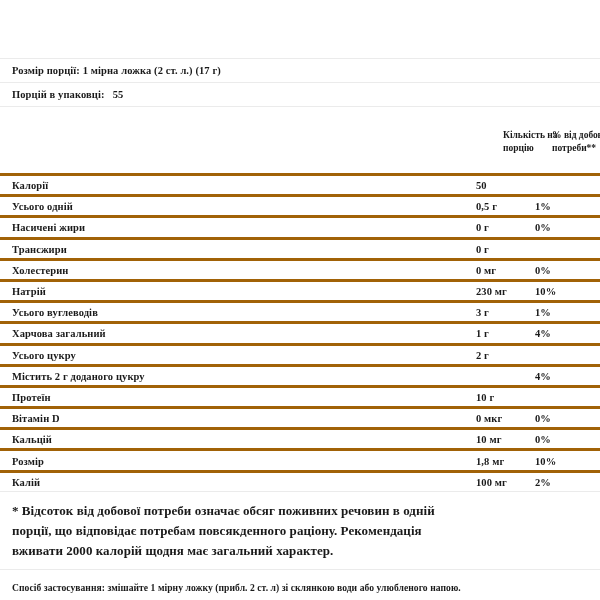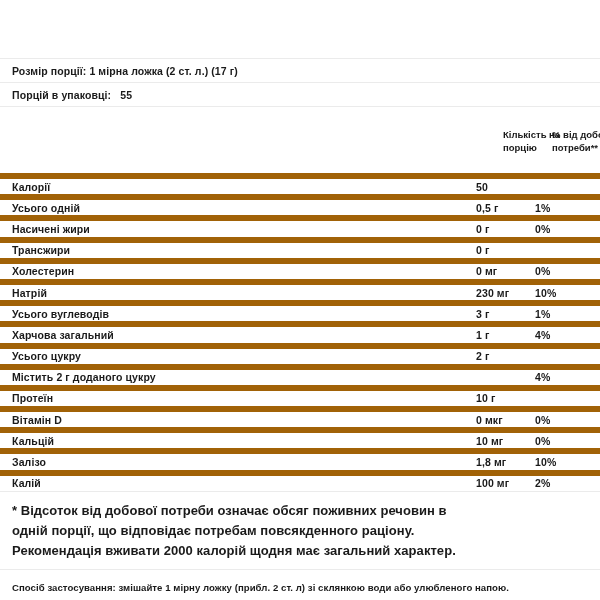--- a/index.html
+++ b/index.html
@@ -13,20 +13,21 @@
     color: #1a1a1a;
     -webkit-font-smoothing: antialiased;
   }
   .page {
     position: relative;
     width: 600px;
     height: 600px;
     background: #ffffff;
     padding: 0;
     overflow: hidden;
+    font-family: Liberation Serif, serif;
   }
 
   .rule {
     height: 1px;
     background: #ebebeb;
     width: 100%;
   }
 
   .serving-block {
     padding: 0;
@@ -67,21 +68,21 @@
   }
   .chead.amount { left: 474px; width: 58px; }
   .chead.dv { left: 523px; width: 70px; }
 
   
   .ntable { width: 100%; }
   .nrow {
     position: relative;
     height: 21.2px;
     padding: 0 12px;
-    border-top: 6px solid #a16207;
+    border-top: 3px solid #a16207;
   }
   .nrow .nname {
     position: absolute;
     left: 12px;
     top: 50%;
     transform: translateY(-50%);
     font-size: 10.5px;
     font-weight: bold;
     letter-spacing: 0.1px;
     color: #1a1a1a;
@@ -226,21 +227,21 @@
         <div class="nname">Вітамін D</div>
         <div class="namount">0 мкг</div>
         <div class="ndv">0%</div>
       </div>
       <div class="nrow">
         <div class="nname">Кальцій</div>
         <div class="namount">10 мг</div>
         <div class="ndv">0%</div>
       </div>
       <div class="nrow">
-        <div class="nname">Залізо</div>
+        <div class="nname">Розмір</div>
         <div class="namount">1,8 мг</div>
         <div class="ndv">10%</div>
       </div>
       <div class="nrow">
         <div class="nname">Калій</div>
         <div class="namount">100 мг</div>
         <div class="ndv">2%</div>
       </div>
     </div>
 

